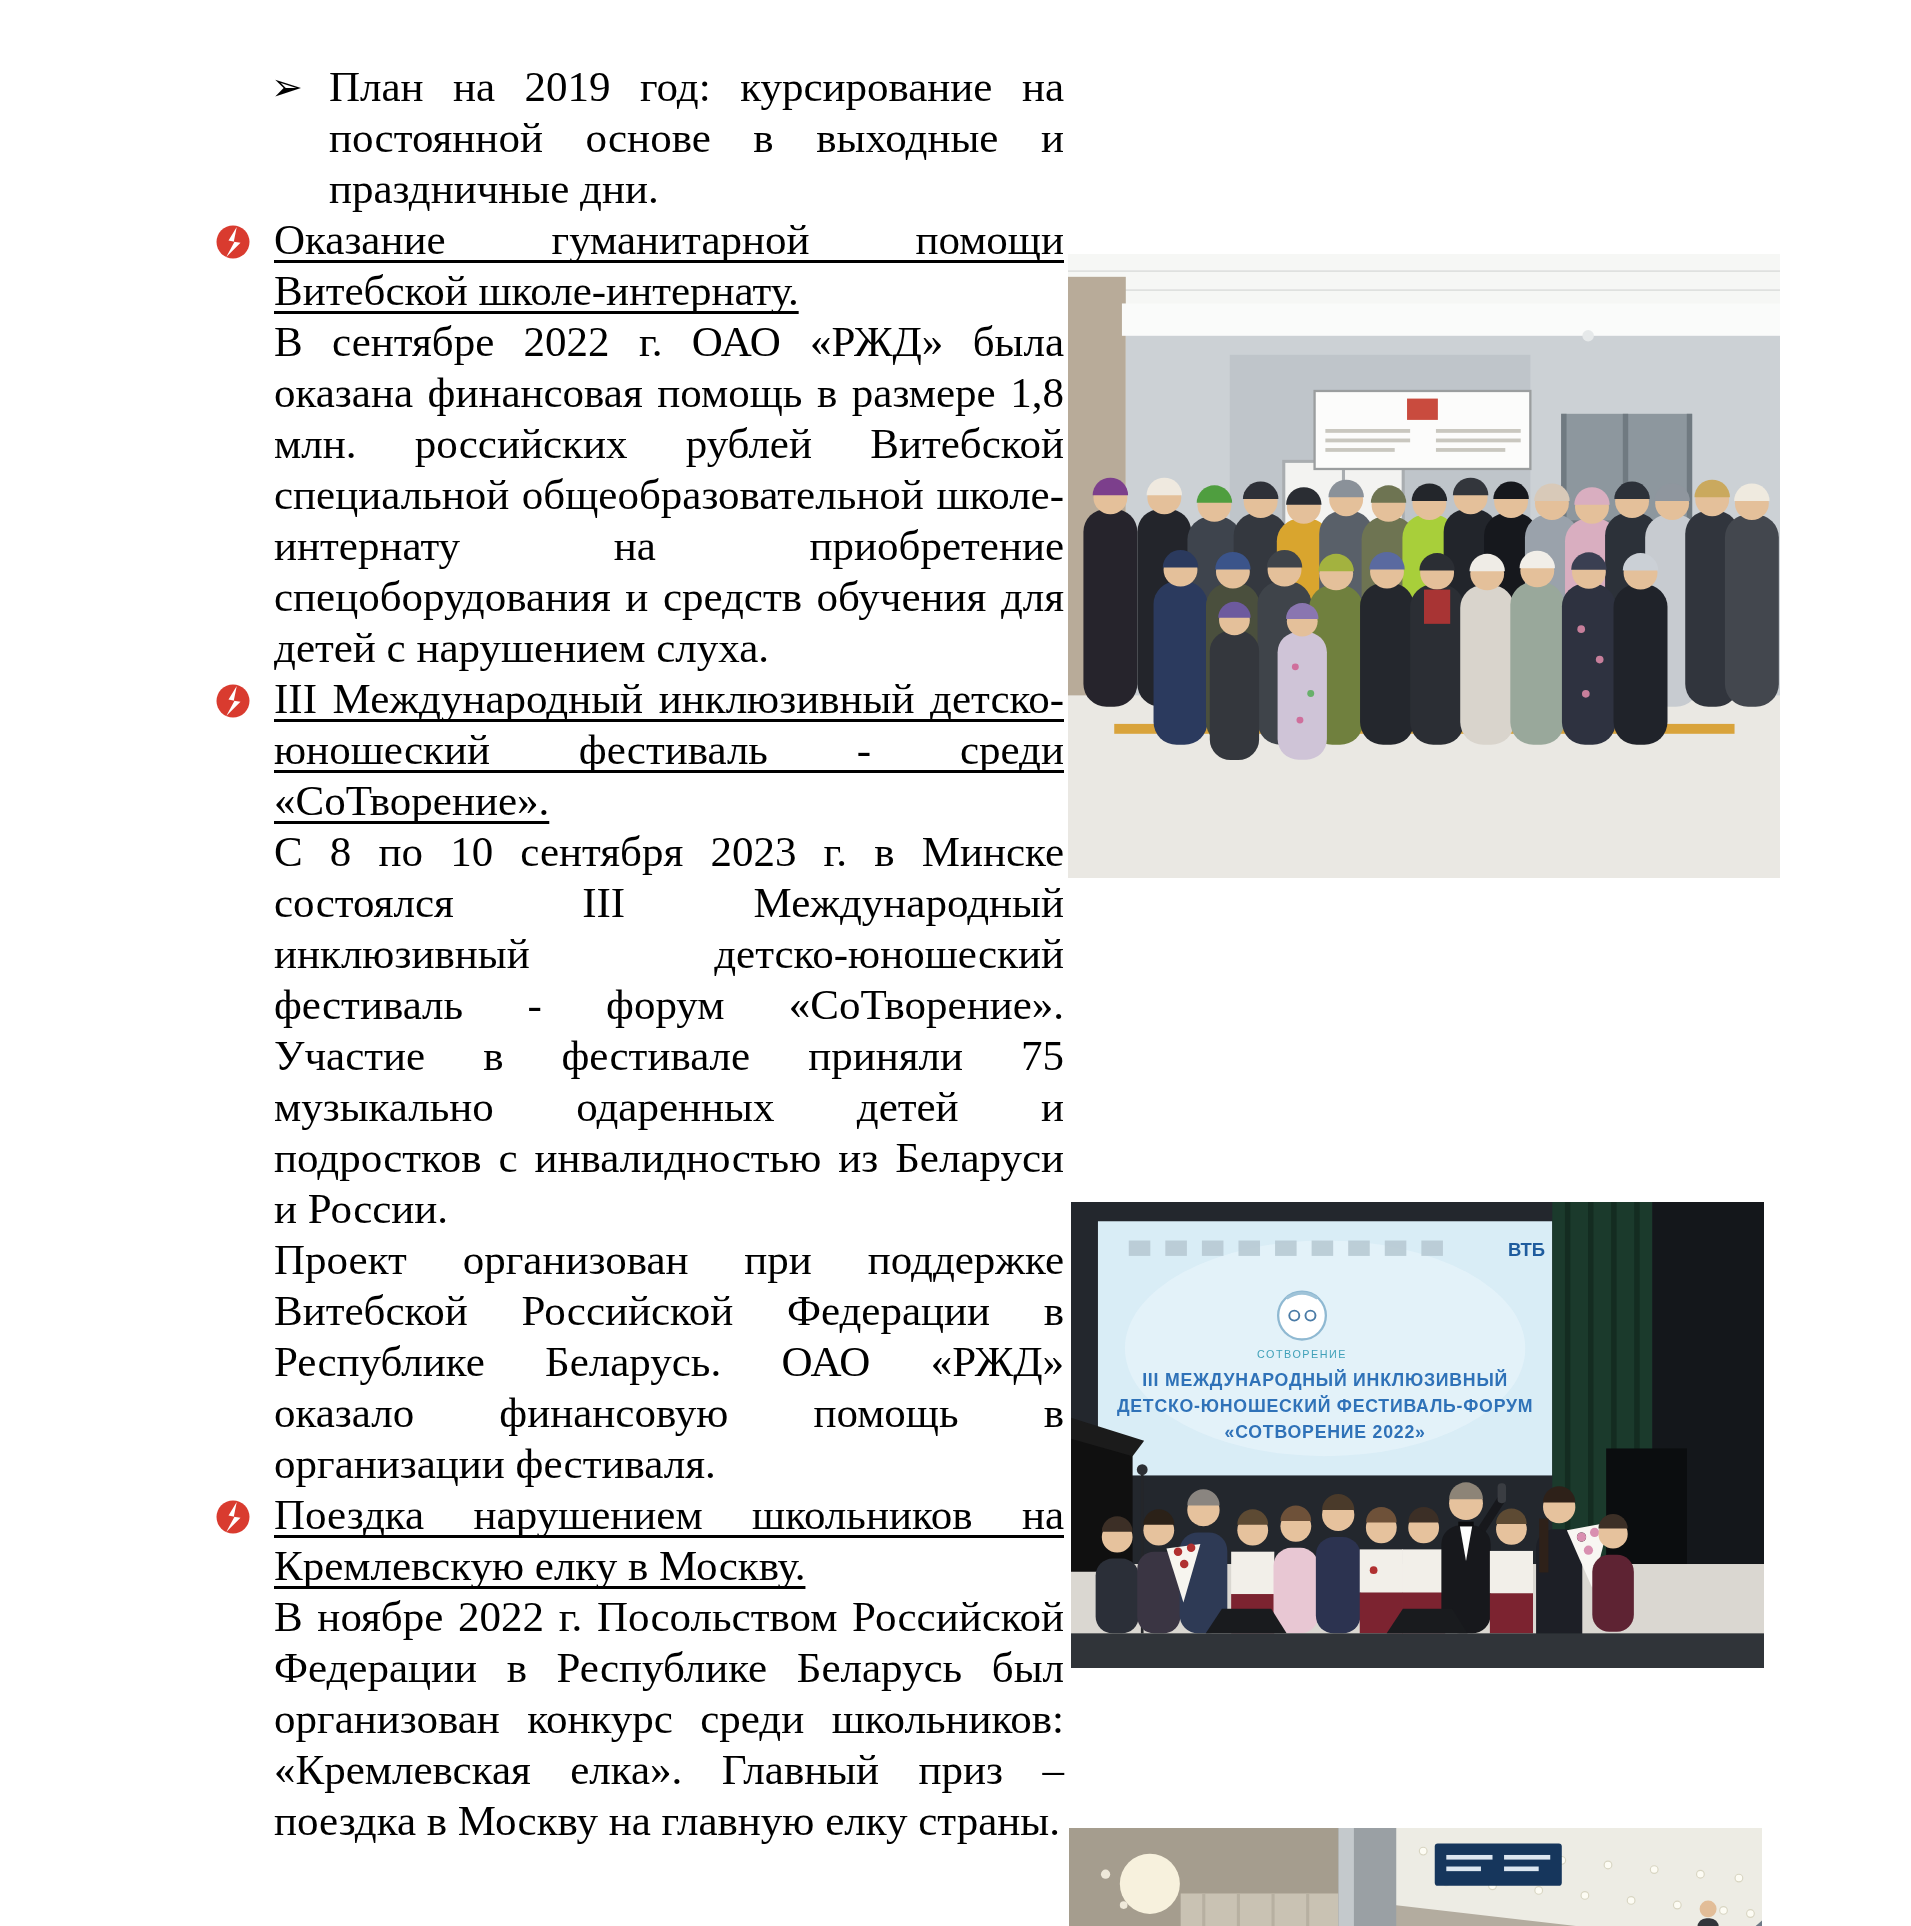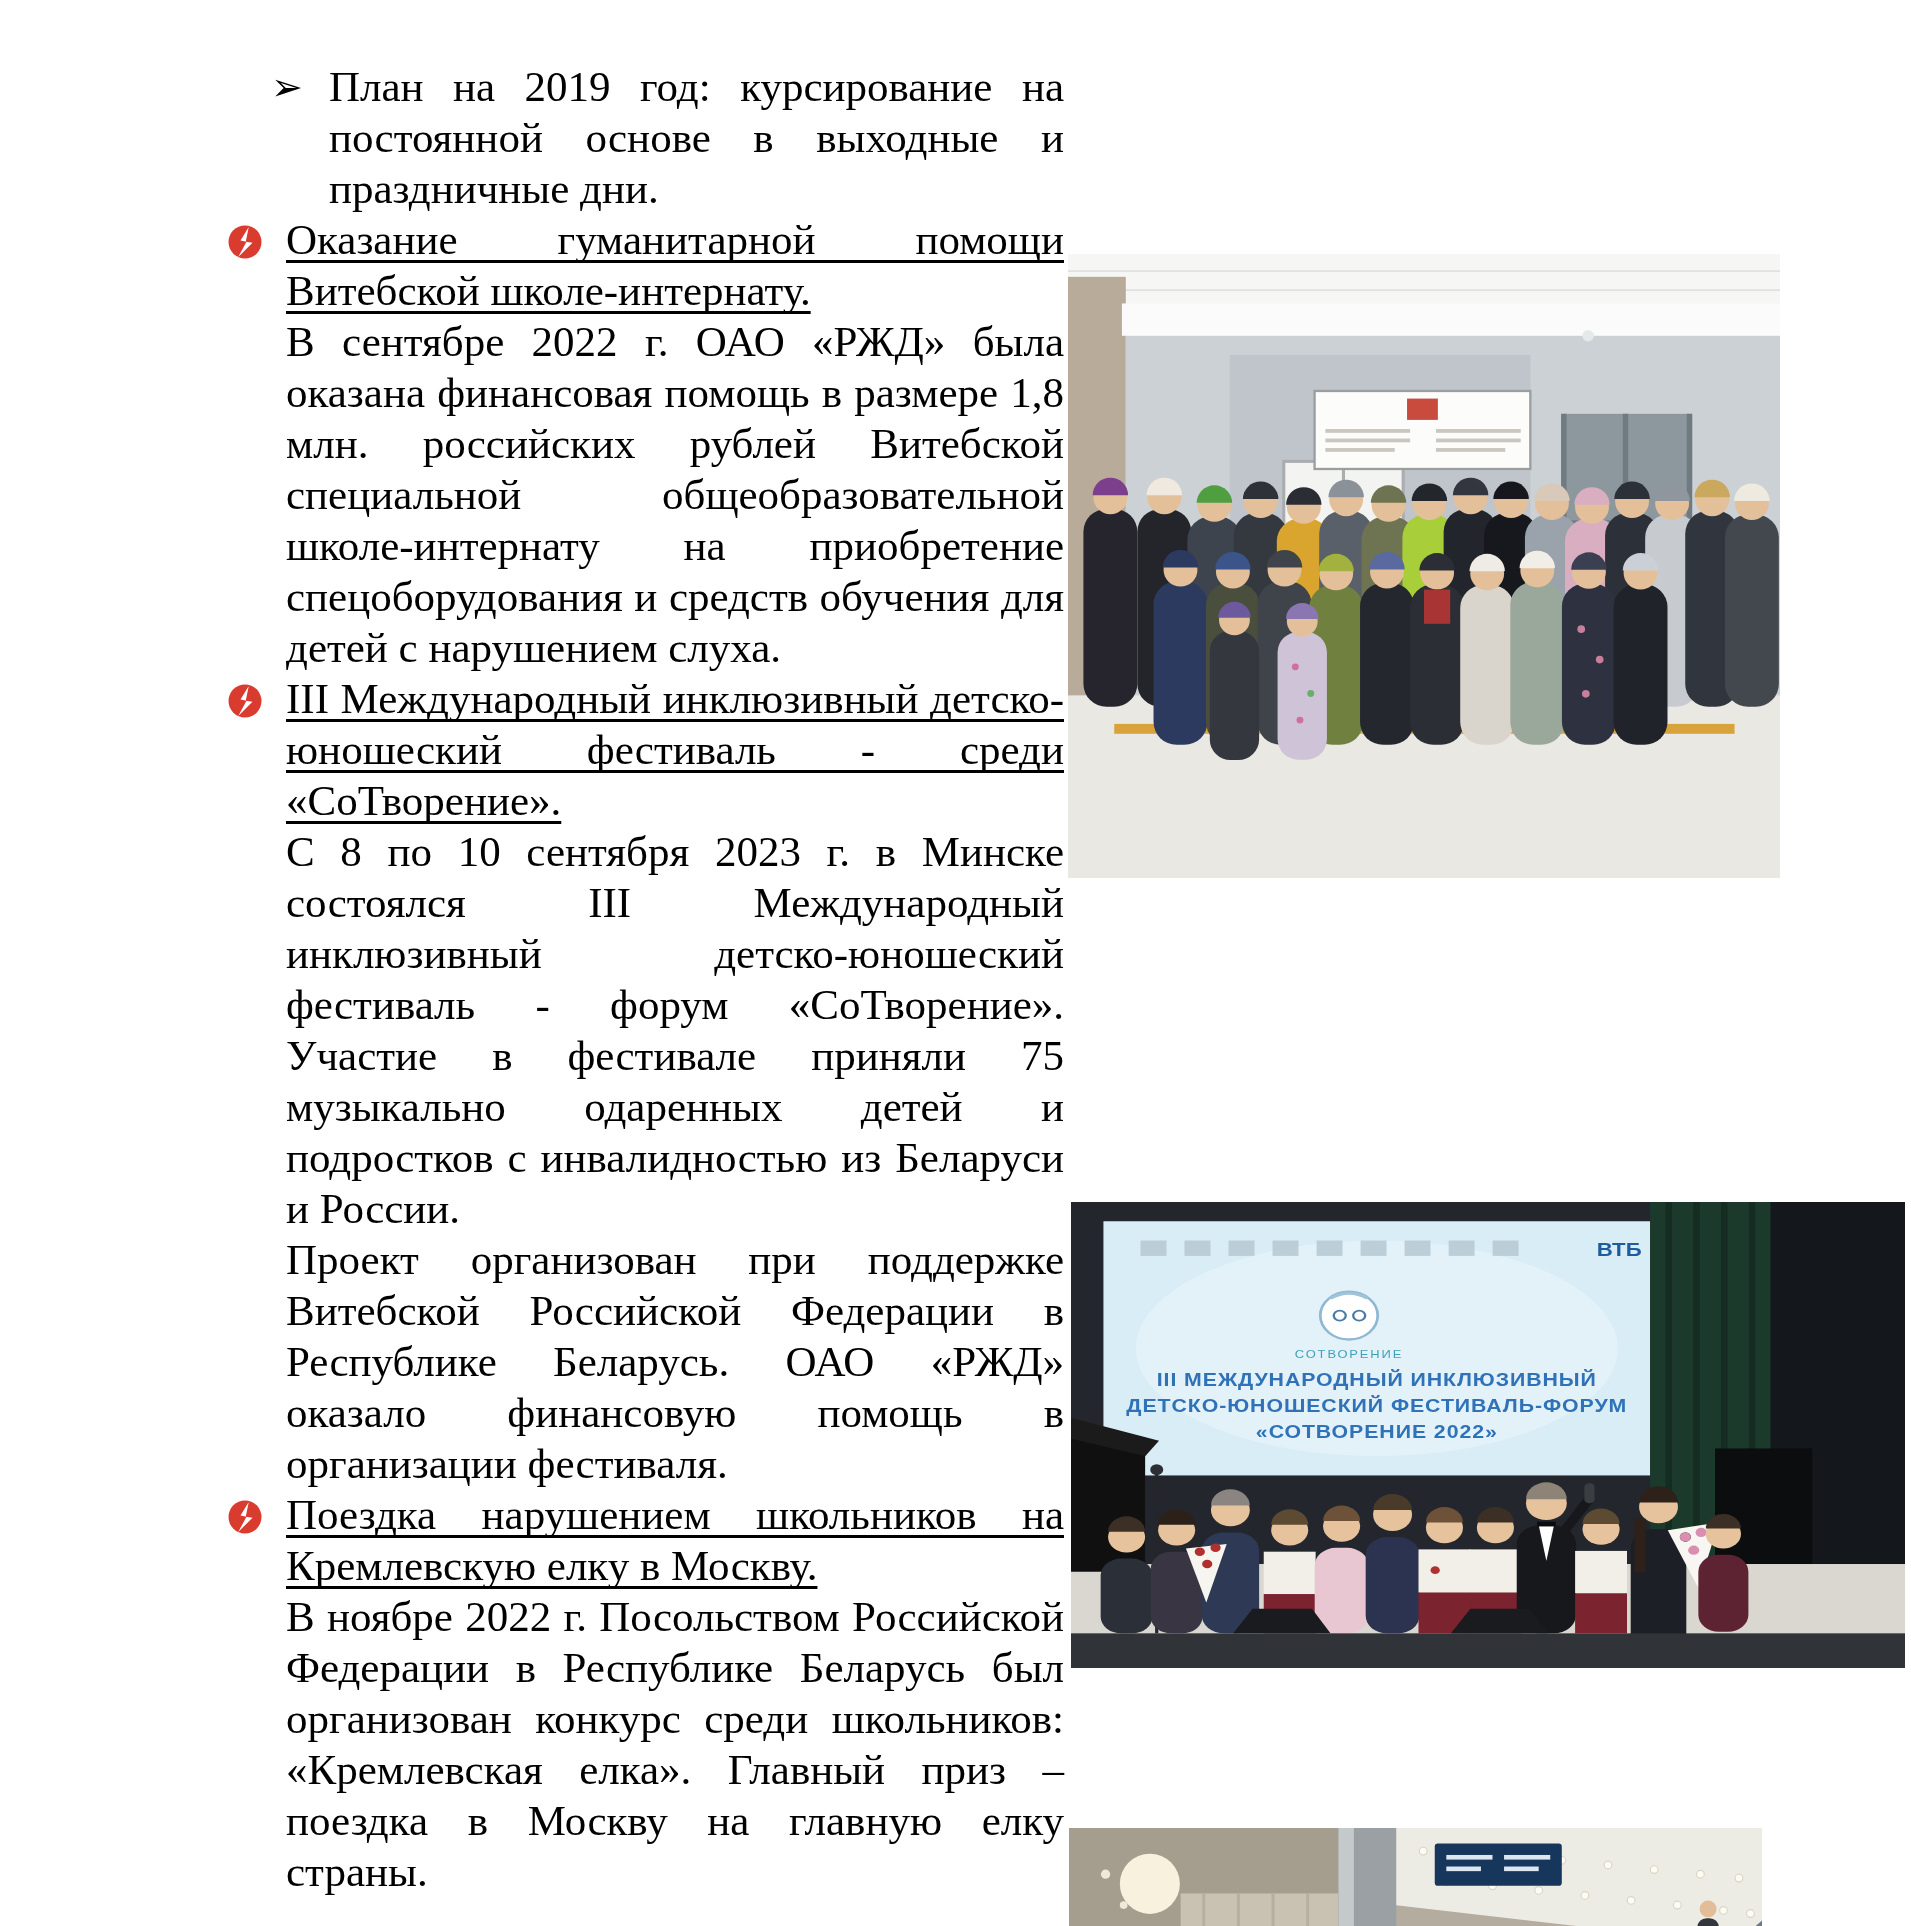--- a/index.html
+++ b/index.html
@@ -4,28 +4,28 @@
 <style>
   html,body{margin:0;padding:0;background:#ffffff;}
   .page{position:relative;width:1911px;height:2703px;background:#ffffff;overflow:hidden;
         font-family:"Liberation Serif",serif;color:#000;}
   .text-col{position:absolute;left:274px;top:61px;width:790px;
             font-size:43px;line-height:51px;text-align:justify;text-align-last:left;}
   .text-col p{margin:0;}
   .arrow-item{position:relative;margin-left:55px;}
   .arrow-marker{position:absolute;left:-58px;top:0.8px;
                 font-family:"DejaVu Sans",sans-serif;font-size:38px;line-height:51px;}
-  .bullet-item{position:relative;margin-left:12px;}
+  .bullet-item{position:relative;}
   .bullet-icon{position:absolute;left:-59px;top:6.2px;width:36px;height:36px;}
   .heading{text-decoration:underline;text-decoration-thickness:3.1px;
            text-underline-offset:5.8px;text-decoration-skip-ink:none;}
   .photo{position:absolute;overflow:hidden;}
   .photo svg{display:block;width:100%;height:100%;}
   #photo-school{left:1068px;top:254px;width:712px;height:624px;}
-  #photo-festival{left:1071px;top:1202px;width:834px;height:466px;}
+  #photo-festival{left:1071px;top:1202px;width:693px;height:466px;}
   #photo-station{left:1069px;top:1828px;width:693px;height:468px;}
   .svg-sans{font-family:"Liberation Sans",sans-serif;}
 </style>
 </head>
 <body>
 
 <div class="page">
 
   <div class="text-col">
 

